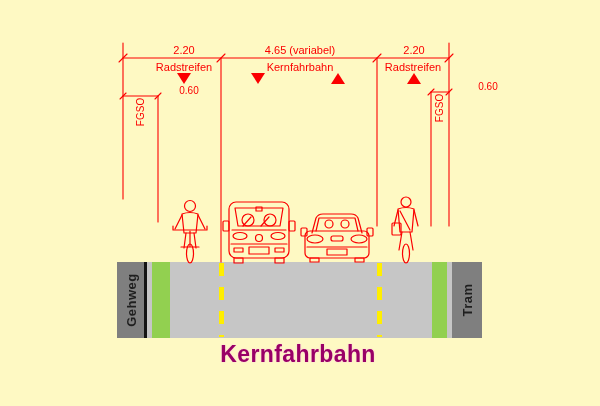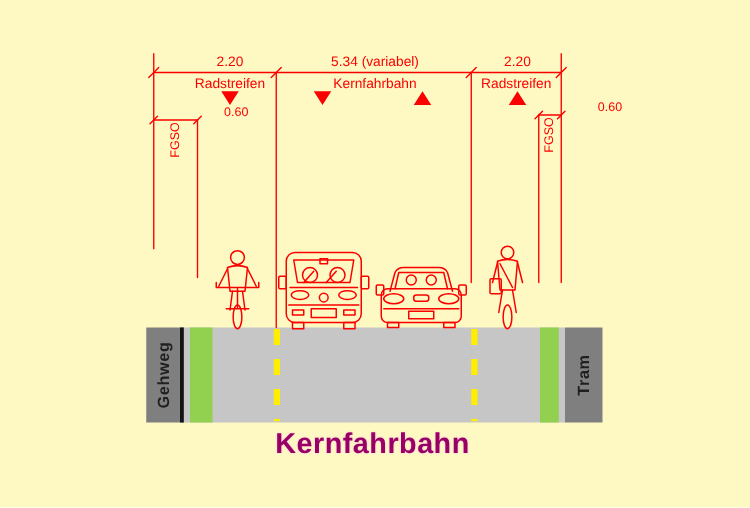--- a/index.html
+++ b/index.html
@@ -132,21 +132,21 @@
       <path d="M398,209 Q406,206 414,209 L412,232 H400 Z"></path>
       <path d="M400,211 L410,230"></path>
       <rect x="392" y="223" width="9" height="12" rx="1"></rect>
       <path d="M398,210 L394,226 M414,210 L418,226"></path>
       <path d="M402,232 L399,250 M410,232 L413,250"></path>
       <ellipse cx="406" cy="253.5" rx="3.5" ry="9.5"></ellipse>
     </g>
   </svg>
 
   <div class="txt red dimval" style="left:184px;top:45px;">2.20</div>
-  <div class="txt red dimval" style="left:300px;top:45px;">5.34 (variabel)</div>
+  <div class="txt red dimval" style="left:300px;top:45px;">4.65 (variabel)</div>
   <div class="txt red dimval" style="left:414px;top:45px;">2.20</div>
 
   <div class="txt red dimlab" style="left:184px;top:62px;">Radstreifen</div>
   <div class="txt red dimlab" style="left:300px;top:62px;">Kernfahrbahn</div>
   <div class="txt red dimlab" style="left:413px;top:62px;">Radstreifen</div>
 
   <div class="txt red subval" style="left:141px;top:86px;">0.60</div>
   <div class="txt red subval" style="left:440px;top:82px;">0.60</div>
   <div class="txt red fgso vert" style="left:141px;top:112px;">FGSO</div>
   <div class="txt red fgso vert" style="left:440px;top:108px;">FGSO</div>

